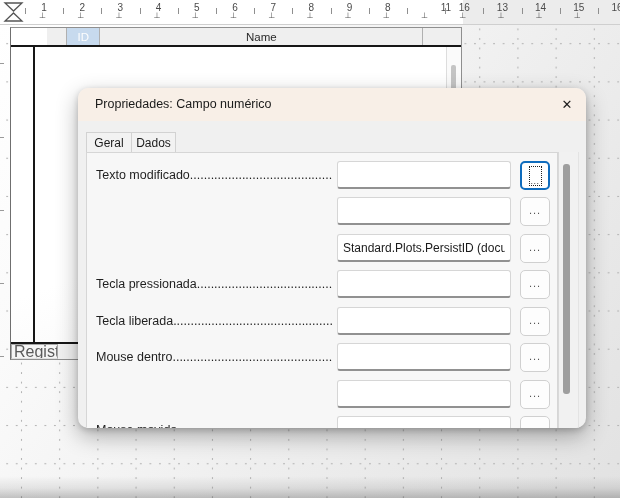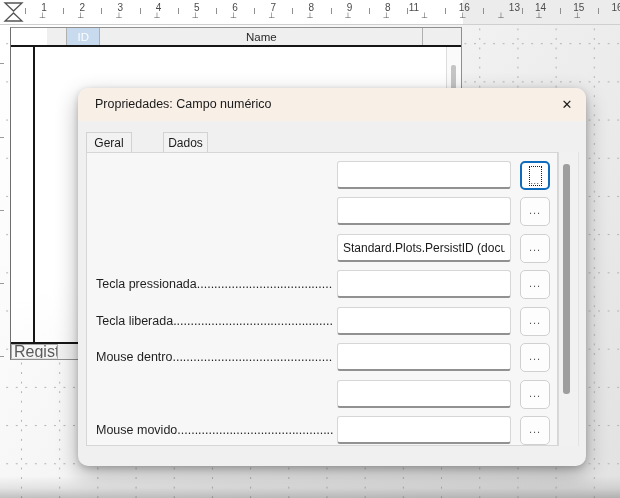--- a/index.html
+++ b/index.html
@@ -47,31 +47,31 @@
   .tbl-vscroll .thumb{position:absolute;left:4px;top:18px;width:5px;height:235px;
     background:#c4c4c4;border-radius:2px;}
   .record-bar{position:absolute;left:0;right:0;bottom:0;height:17px;
     border-top:2px solid #161616;background:#f1f1f1;box-sizing:border-box;}
   .record-label{position:absolute;left:0;top:0;width:47px;height:15px;
     box-sizing:border-box;border:1px solid #a8a8a8;border-bottom-color:#e0e0e0;
     background:#f5f5f5;font-size:16px;color:#5a5a5a;line-height:13px;padding-left:2px;
     overflow:hidden;white-space:nowrap;}
 
   
-  .dialog{position:absolute;left:78px;top:88px;width:508px;height:378px;
+  .dialog{position:absolute;left:78px;top:88px;width:508px;height:340px;
     background:#f0f0f0;border-radius:10px;z-index:10;
     box-shadow:0 8px 22px rgba(0,0,0,0.30),0 2px 6px rgba(0,0,0,0.18);
     overflow:hidden;}
   .dlg-titlebar{position:absolute;left:0;top:0;right:0;height:33px;background:#f8efe7;}
   .dlg-title{position:absolute;left:17px;top:0;line-height:33px;font-size:12.5px;color:#1a1a1a;white-space:nowrap;}
   .dlg-close{position:absolute;right:10px;top:8px;width:18px;height:18px;border:none;background:transparent;
     padding:0;cursor:default;display:flex;align-items:center;justify-content:center;}
   .dlg-close span{font-size:13px;color:#1c1c1c;line-height:18px;}
 
-  .dlg-tabs{position:absolute;left:8px;top:34px;height:30px;display:flex;align-items:flex-end;z-index:3;gap:32px;}
+  .dlg-tabs{position:absolute;left:8px;top:34px;height:30px;display:flex;align-items:flex-end;z-index:3;}
   .tab{box-sizing:border-box;display:flex;align-items:center;justify-content:center;
     font-size:12px;color:#1c1c1c;height:20px;background:#f2f2f2;
     border:1px solid #d2d2d2;border-bottom:none;margin-right:-1px;}
   .tab.active{height:25px;background:#f7f7f7;border-color:#b9b9b9;margin-bottom:-1px;z-index:2;}
 
   .dlg-panel{position:absolute;left:8px;top:64px;width:472px;height:294px;
     box-sizing:border-box;border:1px solid #d6d6d6;background:#f7f7f7;z-index:1;}
   .event-row{position:absolute;left:0;width:470px;height:29px;}
   .event-label{position:absolute;left:9px;top:0;width:237px;height:29px;line-height:29px;
     font-size:12.5px;color:#1f1f1f;white-space:nowrap;overflow:hidden;}
@@ -108,23 +108,23 @@
         <span class="ruler-number" style="left: 44px;">1</span>
         <span class="ruler-number" style="left: 82.2px;">2</span>
         <span class="ruler-number" style="left: 120.4px;">3</span>
         <span class="ruler-number" style="left: 158.6px;">4</span>
         <span class="ruler-number" style="left: 196.8px;">5</span>
         <span class="ruler-number" style="left: 235px;">6</span>
         <span class="ruler-number" style="left: 273.2px;">7</span>
         <span class="ruler-number" style="left: 311.4px;">8</span>
         <span class="ruler-number" style="left: 349.6px;">9</span>
         <span class="ruler-number" style="left: 387.8px;">8</span>
-        <span class="ruler-number" style="left: 414px;">11</span>
+        <span class="ruler-number" style="left: 446px;">11</span>
         <span class="ruler-number" style="left: 464.2px;">16</span>
-        <span class="ruler-number" style="left: 502.4px; margin-left: 12px;">13</span>
+        <span class="ruler-number" style="left: 502.4px;">13</span>
         <span class="ruler-number" style="left: 540.6px;">14</span>
         <span class="ruler-number" style="left: 578.8px;">15</span>
         <span class="ruler-number" style="left: 617px;">16</span>
         <div class="ruler-tick" style="left: 24.9px;"></div>
         <div class="ruler-tick" style="left: 63.1px;"></div>
         <div class="ruler-tick" style="left: 101.3px;"></div>
         <div class="ruler-tick" style="left: 139.5px;"></div>
         <div class="ruler-tick" style="left: 177.7px;"></div>
         <div class="ruler-tick" style="left: 215.9px;"></div>
         <div class="ruler-tick" style="left: 254.1px;"></div>
@@ -191,20 +191,21 @@
       </button>
     </div>
 
     <div class="dlg-tabs" id="dlg-tabs">
         <div class="tab" style="width: 46px;">Geral</div>
         <div class="tab" style="width: 45px;">Dados</div>
       </div>
 
     <div class="dlg-panel" id="events-panel">
         <div class="event-row" style="top: 8px;">
+          <span class="event-label">Texto modificado.........................................</span>
           <input class="event-input" type="text" value="" style="">
           <button class="browse-btn focused">
             <span class="focus-rect">
               <span class="dots">...</span>
             </span>
           </button>
         </div>
         <div class="event-row" style="top: 44px;">
           <input class="event-input" type="text" value="" style="">
           <button class="browse-btn">

